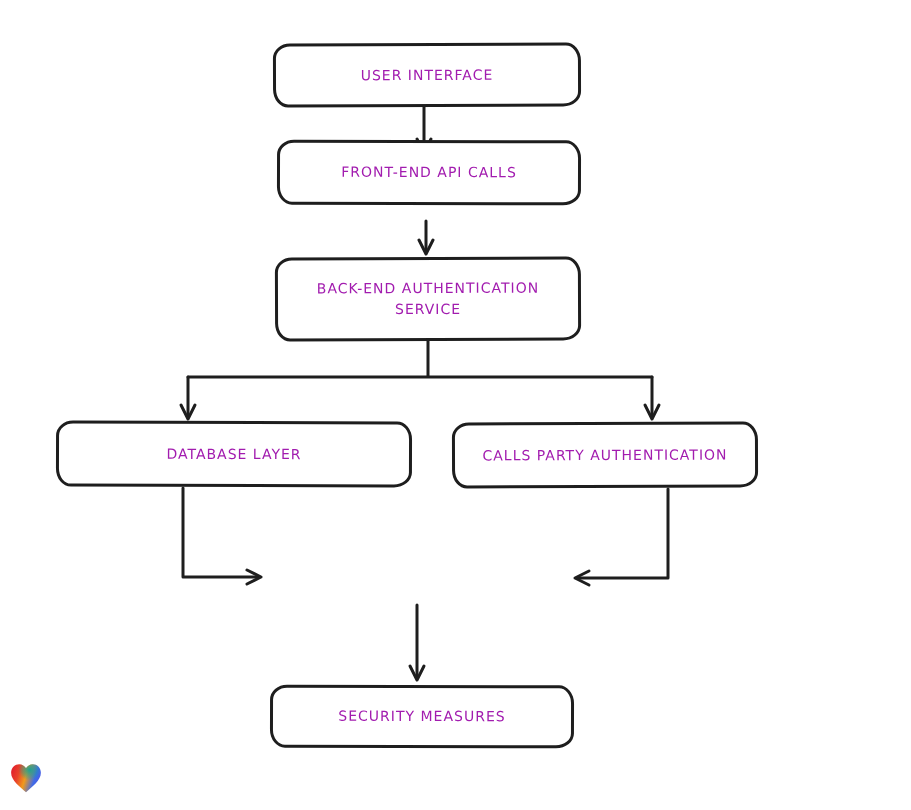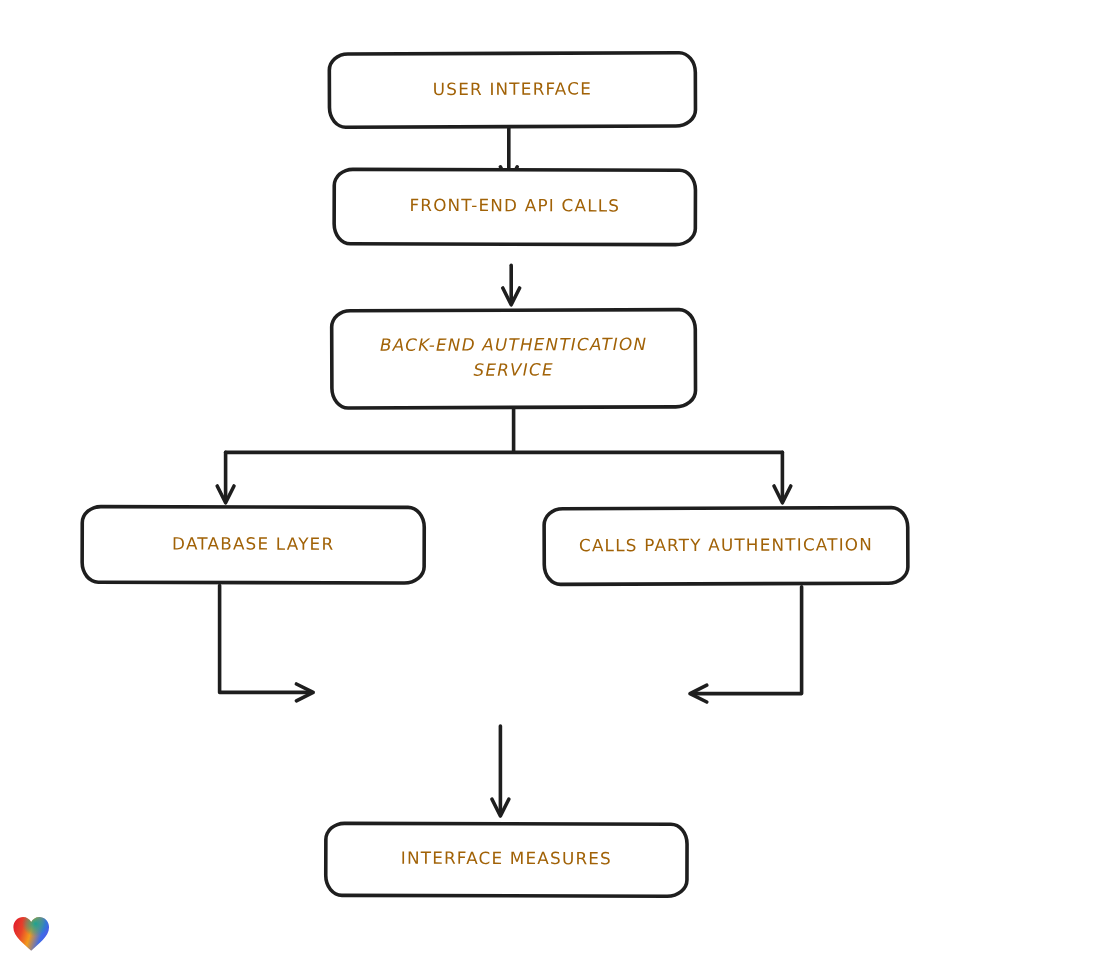--- a/index.html
+++ b/index.html
@@ -39,28 +39,28 @@
     justify-content: center;
     text-align: center;
     box-sizing: border-box;
   }
   .node:nth-of-type(odd) { transform: rotate(-0.2deg); }
   .node:nth-of-type(even) { transform: rotate(0.15deg); }
   .node .label {
     font-size: 14px;
     letter-spacing: 1px;
     line-height: 1.5;
-    color: #a16207;
+    color: #a21caf;
     padding: 0 10px;
   }
   .node-user-interface      { left: 273px; top:  43px; width: 308px; height: 64px; }
   .node-front-end           { left: 277px; top: 140px; width: 304px; height: 65px; }
   .node-back-end            { left: 275px; top: 257px; width: 306px; height: 84px; }
-  .node-back-end .label     { max-width: 240px; font-style: italic; }
-  .node-database            { left:  67px; top: 421px; width: 288px; height: 66px; }
+  .node-back-end .label     { max-width: 240px; }
+  .node-database            { left:  56px; top: 421px; width: 356px; height: 66px; }
   .node-third-party         { left: 452px; top: 422px; width: 306px; height: 66px; }
   .node-session             { left: 265px; top: 540px; width: 306px; height: 65px; }
   .node-session .label      { max-width: 220px; }
   .node-security            { left: 270px; top: 685px; width: 304px; height: 63px; }
   .heart-logo {
     position: absolute;
     left: 9px;
     top: 762px;
     width: 34px;
     height: 33px;
@@ -124,21 +124,21 @@
   <div class="node node-database">
     <span class="label">DATABASE LAYER</span>
   </div>
 
   <div class="node node-third-party">
     <span class="label">CALLS PARTY AUTHENTICATION</span>
   </div>
 
 
   <div class="node node-security">
-    <span class="label">INTERFACE MEASURES</span>
+    <span class="label">SECURITY MEASURES</span>
   </div>
 
   <svg class="heart-logo" viewBox="0 0 32 30" xmlns="http://www.w3.org/2000/svg">
     <defs>
       <linearGradient id="heartBase" x1="0" y1="0.25" x2="1" y2="0.55">
         <stop offset="0" stop-color="#e2202c"></stop>
         <stop offset="0.25" stop-color="#e8432a"></stop>
         <stop offset="0.5" stop-color="#f29a1c"></stop>
         <stop offset="0.8" stop-color="#3f6be8"></stop>
         <stop offset="1" stop-color="#4b5ae4"></stop>

